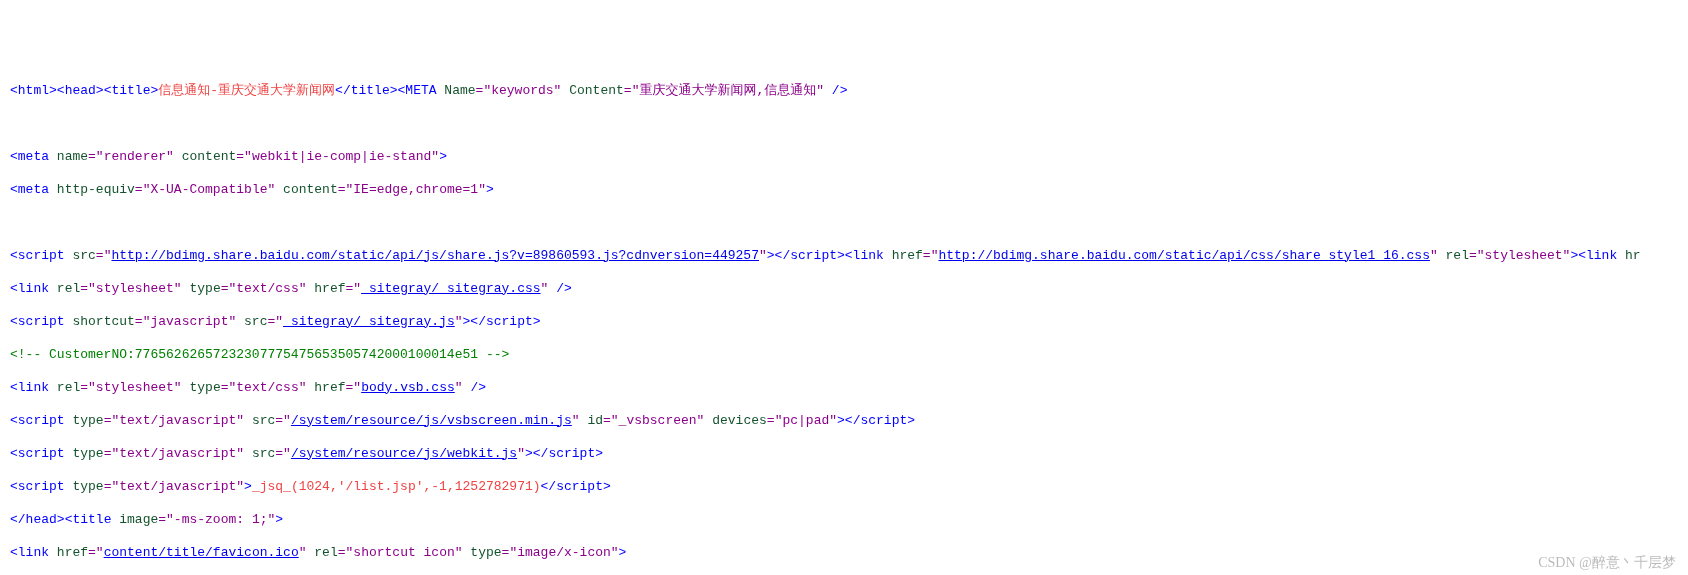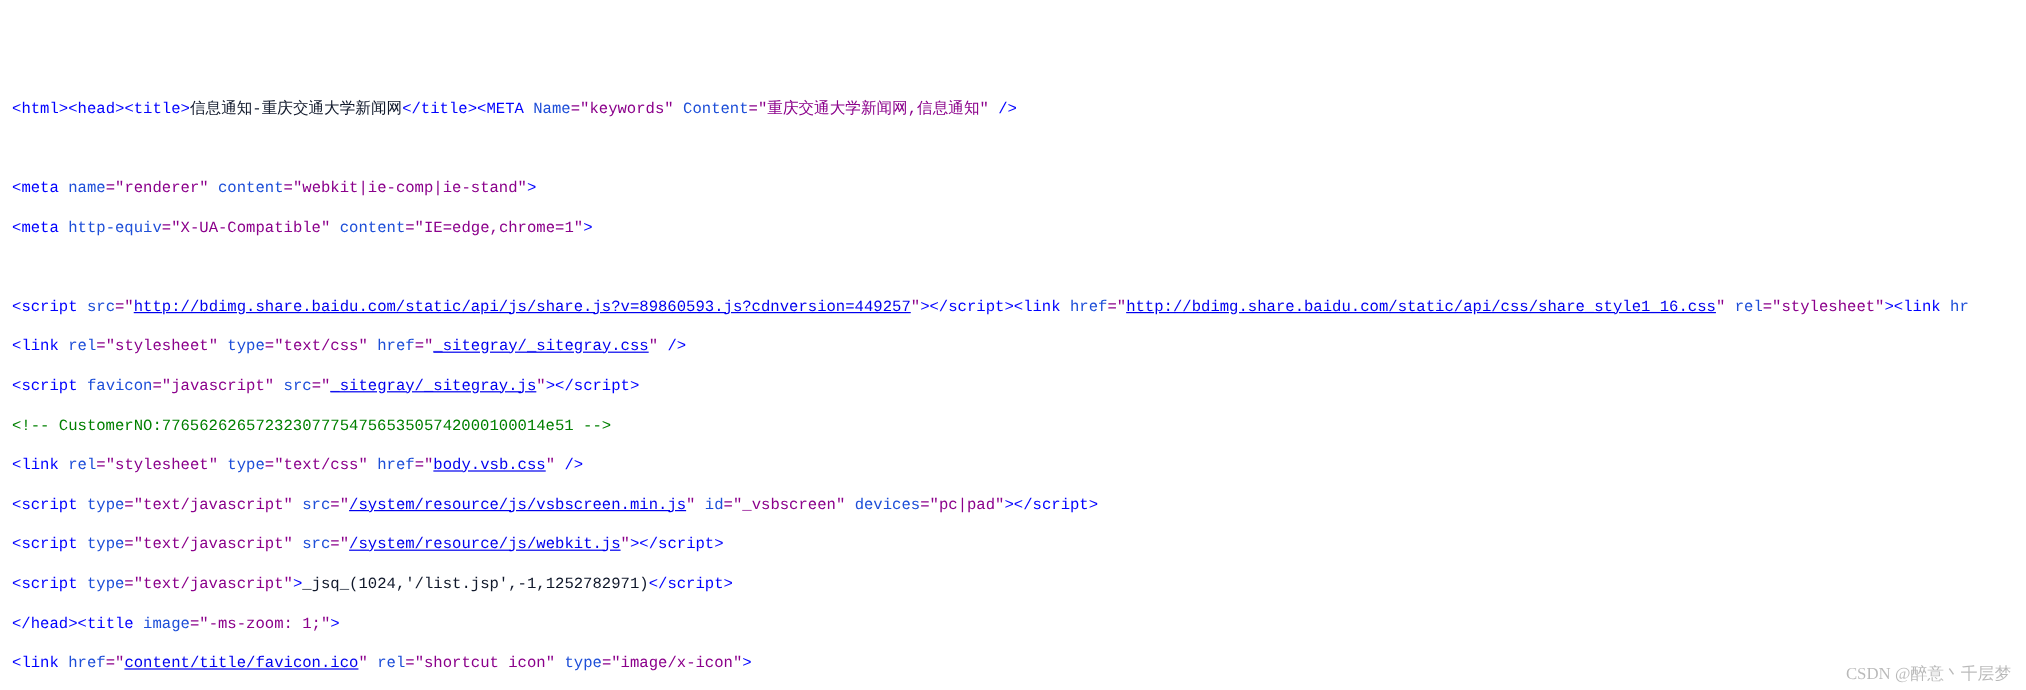--- a/index.html
+++ b/index.html
@@ -17,23 +17,23 @@
 .gutter {
   width: 8px;
   text-align: right;
   color: #999;
   user-select: none;
   padding-right: 2px;
 }
 .code { flex: 1; padding-left: 2px; }
 .line { height: 16.5px; }
 .tag   { color: #0000FF; }   
-.an    { color: #1d4ed8; }   
+.an    { color: #14532d; }   
 .av    { color: #8B008B; }   
-.txt   { color: #0f172a; }      
+.txt   { color: #ef4444; }      
 .cmt   { color: #008000; }   
 .lnk   { color: #0000EE; text-decoration: underline; text-align: center; }
 .watermark {
   position: fixed;
   right: 12px;
   bottom: 4px;
   color: rgba(0,0,0,0.28);
   font-family: Liberation Serif, serif;
   font-size: 14px;
 }
@@ -48,21 +48,21 @@
     <div class="line"></div><div class="line"></div><div class="line"></div><div class="line"></div><div class="line"></div><div class="line"></div><div class="line"></div><div class="line"></div><div class="line"></div><div class="line"></div><div class="line"></div><div class="line"></div><div class="line"></div><div class="line"></div><div class="line"></div><div class="line"></div><div class="line"></div><div class="line"></div><div class="line"></div><div class="line"></div><div class="line"></div><div class="line"></div><div class="line"></div><div class="line"></div><div class="line"></div><div class="line"></div><div class="line"></div><div class="line"></div><div class="line"></div>
   </div>
   <div class="code">
 <div class="line"><span class="tag">&lt;</span><span class="tag">html</span><span class="tag">&gt;&lt;</span><span class="tag">head</span><span class="tag">&gt;&lt;</span><span class="tag">title</span><span class="tag">&gt;</span><span class="txt">信息通知-重庆交通大学新闻网</span><span class="tag">&lt;/</span><span class="tag">title</span><span class="tag">&gt;&lt;</span><span class="tag">META</span><span class="an"> Name</span><span class="av">="keywords"</span><span class="an"> Content</span><span class="av">="重庆交通大学新闻网,信息通知"</span><span class="tag"> /&gt;</span></div>
 <div class="line"></div>
 <div class="line"><span class="tag">&lt;</span><span class="tag">meta</span><span class="an"> name</span><span class="av">="renderer"</span><span class="an"> content</span><span class="av">="webkit|ie-comp|ie-stand"</span><span class="tag">&gt;</span></div>
 <div class="line"><span class="tag">&lt;</span><span class="tag">meta</span><span class="an"> http-equiv</span><span class="av">="X-UA-Compatible"</span><span class="an"> content</span><span class="av">="IE=edge,chrome=1"</span><span class="tag">&gt;</span></div>
 <div class="line"></div>
 <div class="line"><span class="tag">&lt;</span><span class="tag">script</span><span class="an"> src</span><span class="av">="</span><span class="lnk">http://bdimg.share.baidu.com/static/api/js/share.js?v=89860593.js?cdnversion=449257</span><span class="av">"</span><span class="tag">&gt;&lt;/</span><span class="tag">script</span><span class="tag">&gt;&lt;</span><span class="tag">link</span><span class="an"> href</span><span class="av">="</span><span class="lnk">http://bdimg.share.baidu.com/static/api/css/share_style1_16.css</span><span class="av">"</span><span class="an"> rel</span><span class="av">="stylesheet"</span><span class="tag">&gt;&lt;</span><span class="tag">link</span><span class="an"> hr</span></div>
 <div class="line"><span class="tag">&lt;</span><span class="tag">link</span><span class="an"> rel</span><span class="av">="stylesheet"</span><span class="an"> type</span><span class="av">="text/css"</span><span class="an"> href</span><span class="av">="</span><span class="lnk">_sitegray/_sitegray.css</span><span class="av">"</span><span class="tag"> /&gt;</span></div>
-<div class="line"><span class="tag">&lt;</span><span class="tag">script</span><span class="an"> favicon</span><span class="av">="javascript"</span><span class="an"> src</span><span class="av">="</span><span class="lnk">_sitegray/_sitegray.js</span><span class="av">"</span><span class="tag">&gt;&lt;/</span><span class="tag">script</span><span class="tag">&gt;</span></div>
+<div class="line"><span class="tag">&lt;</span><span class="tag">script</span><span class="an"> shortcut</span><span class="av">="javascript"</span><span class="an"> src</span><span class="av">="</span><span class="lnk">_sitegray/_sitegray.js</span><span class="av">"</span><span class="tag">&gt;&lt;/</span><span class="tag">script</span><span class="tag">&gt;</span></div>
 <div class="line cmt">&lt;!-- CustomerNO:77656262657232307775475653505742000100014e51 --&gt;</div>
 <div class="line"><span class="tag">&lt;</span><span class="tag">link</span><span class="an"> rel</span><span class="av">="stylesheet"</span><span class="an"> type</span><span class="av">="text/css"</span><span class="an"> href</span><span class="av">="</span><span class="lnk">body.vsb.css</span><span class="av">"</span><span class="tag"> /&gt;</span></div>
 <div class="line"><span class="tag">&lt;</span><span class="tag">script</span><span class="an"> type</span><span class="av">="text/javascript"</span><span class="an"> src</span><span class="av">="</span><span class="lnk">/system/resource/js/vsbscreen.min.js</span><span class="av">"</span><span class="an"> id</span><span class="av">="_vsbscreen"</span><span class="an"> devices</span><span class="av">="pc|pad"</span><span class="tag">&gt;&lt;/</span><span class="tag">script</span><span class="tag">&gt;</span></div>
 <div class="line"><span class="tag">&lt;</span><span class="tag">script</span><span class="an"> type</span><span class="av">="text/javascript"</span><span class="an"> src</span><span class="av">="</span><span class="lnk">/system/resource/js/webkit.js</span><span class="av">"</span><span class="tag">&gt;&lt;/</span><span class="tag">script</span><span class="tag">&gt;</span></div>
 <div class="line"><span class="tag">&lt;</span><span class="tag">script</span><span class="an"> type</span><span class="av">="text/javascript"</span><span class="tag">&gt;</span><span class="txt">_jsq_(1024,'/list.jsp',-1,1252782971)</span><span class="tag">&lt;/</span><span class="tag">script</span><span class="tag">&gt;</span></div>
 <div class="line"><span class="tag">&lt;/</span><span class="tag">head</span><span class="tag">&gt;&lt;</span><span class="tag">title</span><span class="an"> image</span><span class="av">="-ms-zoom: 1;"</span><span class="tag">&gt;</span></div>
 <div class="line"><span class="tag">&lt;</span><span class="tag">link</span><span class="an"> href</span><span class="av">="</span><span class="lnk">content/title/favicon.ico</span><span class="av">"</span><span class="an"> rel</span><span class="av">="shortcut icon"</span><span class="an"> type</span><span class="av">="image/x-icon"</span><span class="tag">&gt;</span></div>
 
 
 

